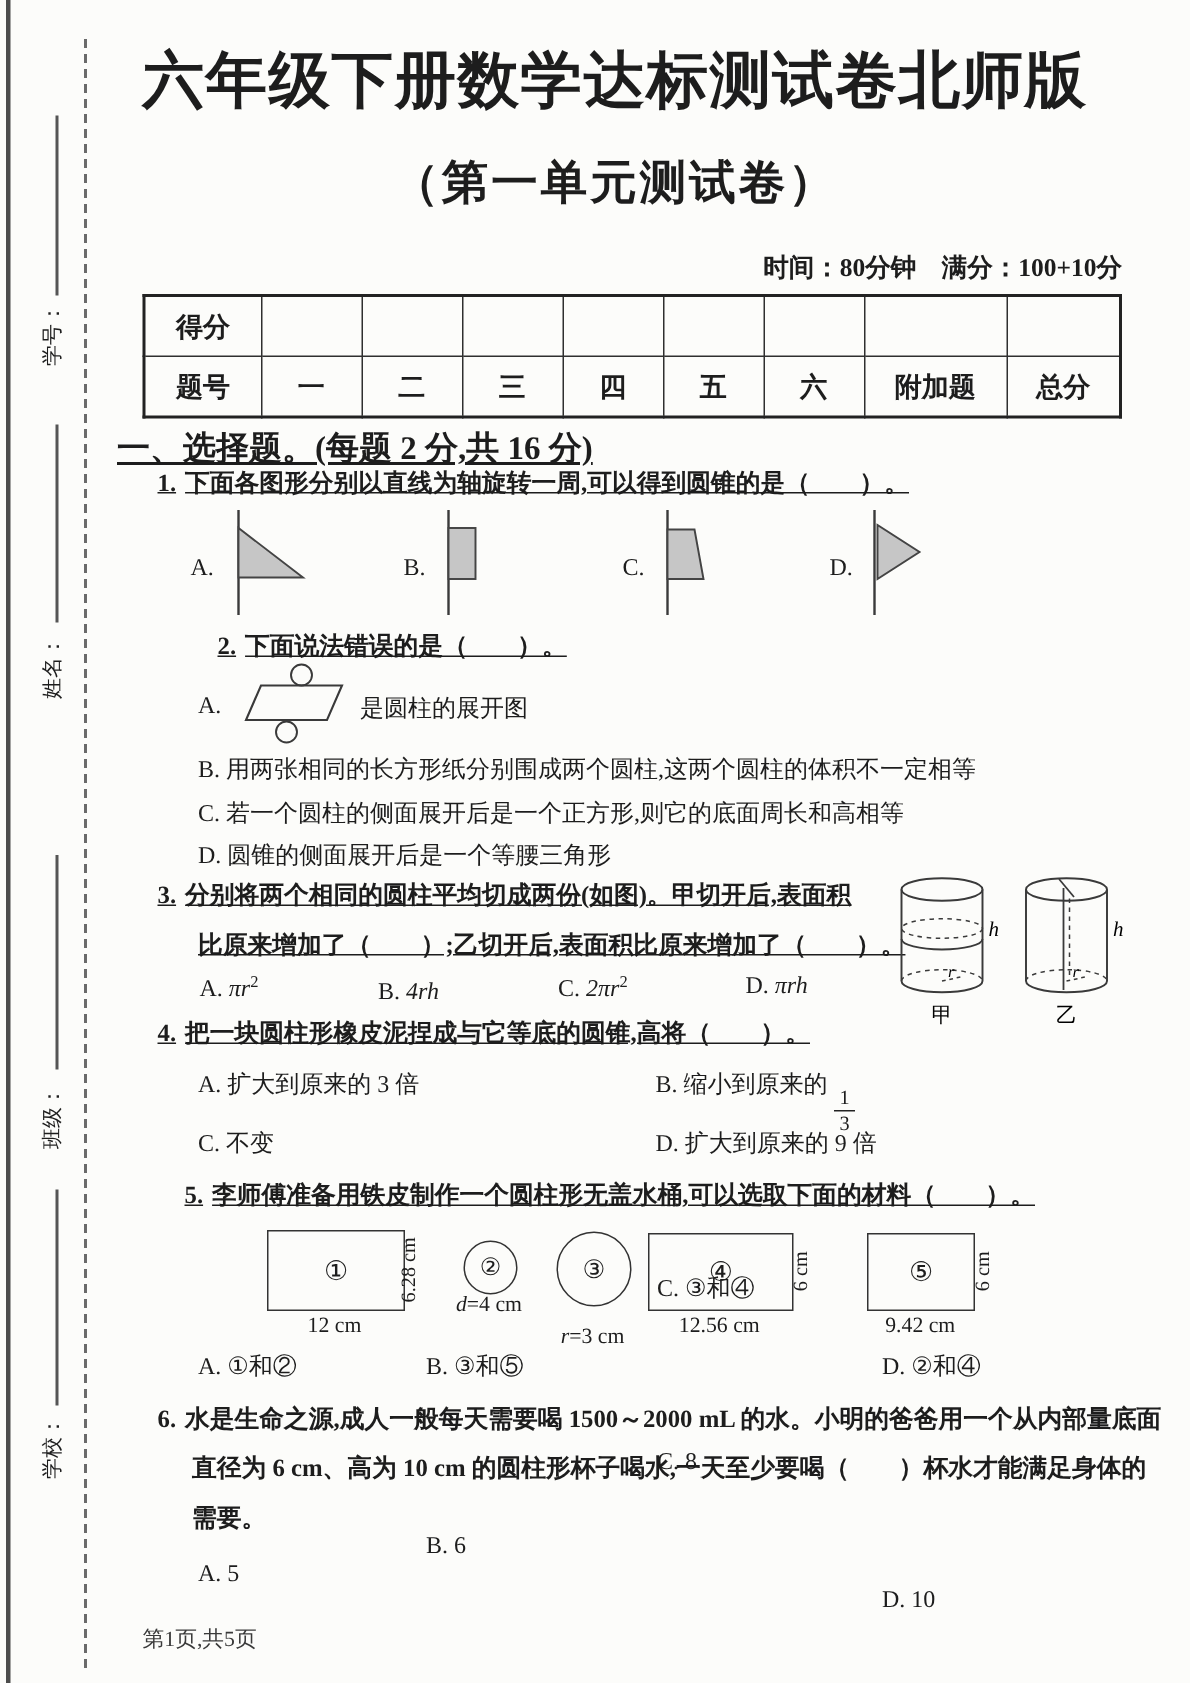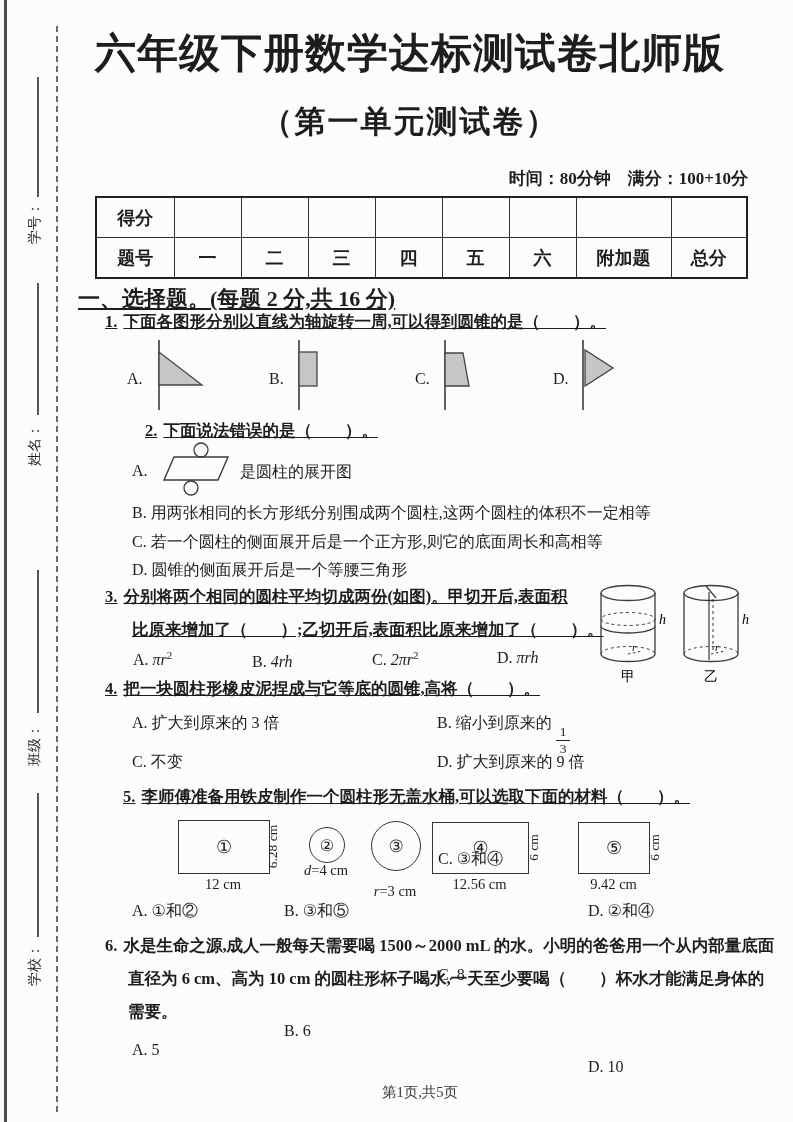--- a/index.html
+++ b/index.html
@@ -32,21 +32,21 @@
   
   .rectfig{border:1.5px solid #333;display:flex;align-items:center;justify-content:center;font-size:18px;}
   .circfig{border:1.4px solid #333;border-radius:50%;display:flex;align-items:center;justify-content:center;font-size:16px;}
   .dimlabel{font-size:14.5px;text-align:center;}
   .rot{transform:rotate(-90deg);font-size:13.5px;text-align:center;}
   
   .scan-edge{left:4px;top:0;width:3px;height:1122px;background:#4c4c4c;}
   .cutline{left:56px;top:26px;height:1086px;border-left:2px dashed #6a6a6a;}
   .writeline{left:37px;width:2px;background:#555;}
   .sidelabel{width:62px;height:16px;font-size:14px;text-align:center;transform:rotate(-90deg);white-space:nowrap;}
-  .footer{left:95px;top:1083px;width:650px;text-align:center;font-size:14.5px;color:#3a3a3a;}
+  .footer{left:95px;top:1083px;width:650px;text-align:left;font-size:14.5px;color:#3a3a3a;}
   svg text{font-family:"Liberation Serif","DejaVu Serif",serif;}
 </style>
 </head>
 <body>
 
 <div class="abs scan-edge"></div>
 <div class="abs cutline"></div>
 
 <div class="abs writeline" style="top:77px;height:120px;"></div>
 <div class="abs sidelabel" style="left:3px;top:215px;">学号：</div>

